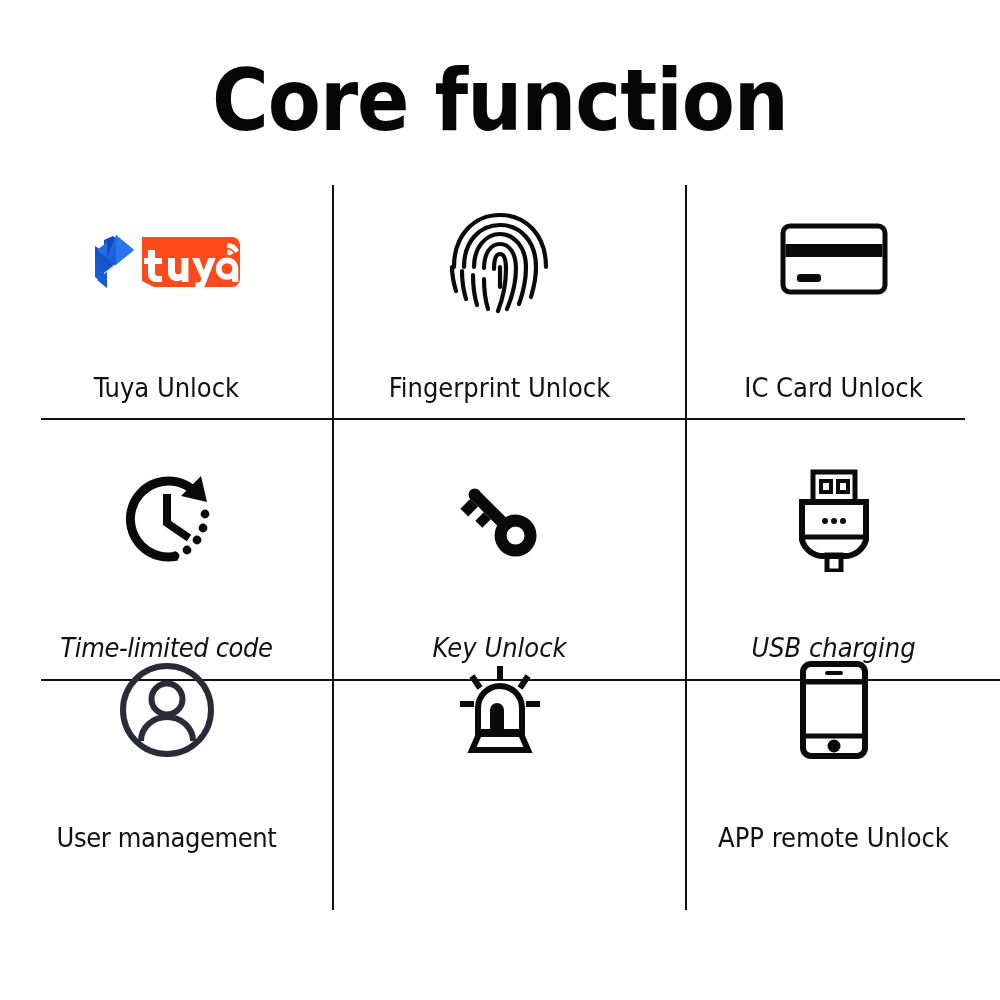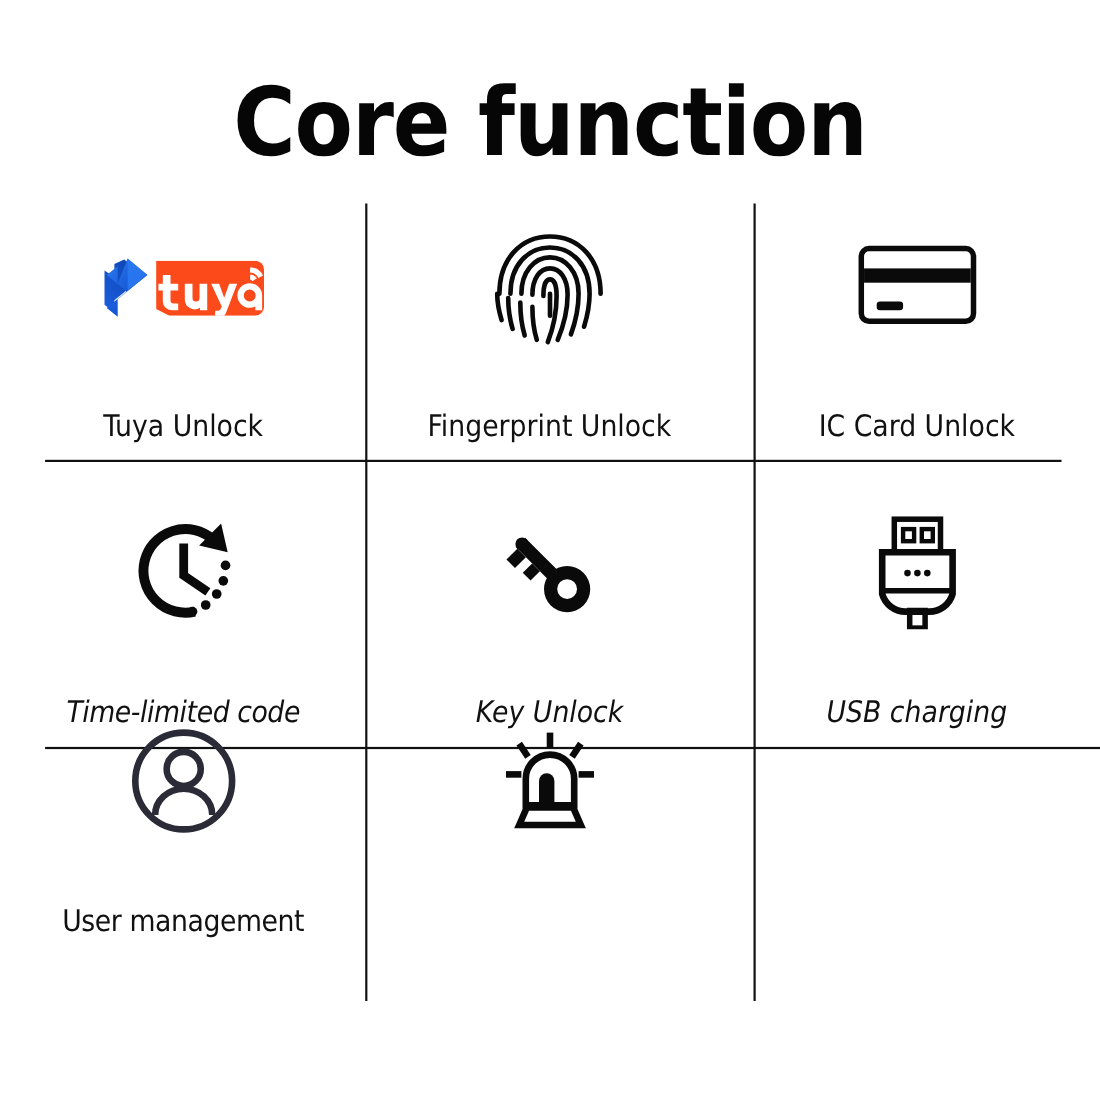--- a/index.html
+++ b/index.html
@@ -17,21 +17,21 @@
     position: relative;
     width: 1000px;
     height: 1000px;
     overflow: hidden;
     background: #ffffff;
   }
 
   
   .title {
     position: absolute;
-    top: 64px;
+    top: 52px;
     left: 0;
     width: 1000px;
     text-align: center;
     font-size: 86px;
     line-height: 96px;
     font-weight: 700;
     color: #060606;
     letter-spacing: -1px;
     font-family: "DejaVu Sans", sans-serif;
     font-stretch: condensed;
@@ -300,15 +300,27 @@
 
           <path d="M28 72 V48 a22 22 0 0 1 44 0 V72 Z" fill="none" stroke="#0a0a0a" stroke-width="6"></path>
 
           <path d="M40 70 V50 a7 7 0 0 1 14 0 V70 Z" fill="#0a0a0a"></path>
 
           <path d="M22 90 L29 74 H71 L78 90 Z" fill="none" stroke="#0a0a0a" stroke-width="6" stroke-linejoin="miter"></path>
         </svg>
       </div>
     </div>
 
+    <div class="cell c2 r2">
+      <div class="icon-wrap">
+        <svg width="72" height="100" viewBox="0 0 72 100">
+          <rect x="5" y="4" width="62" height="92" rx="8" ry="8" fill="none" stroke="#0a0a0a" stroke-width="6"></rect>
+          <line x1="8" y1="22" x2="64" y2="22" stroke="#0a0a0a" stroke-width="5"></line>
+          <line x1="8" y1="76" x2="64" y2="76" stroke="#0a0a0a" stroke-width="5"></line>
+          <rect x="27" y="11" width="18" height="4" rx="2" ry="2" fill="#0a0a0a"></rect>
+          <circle cx="36" cy="86" r="6.5" fill="#0a0a0a"></circle>
+        </svg>
+      </div>
+      <div class="cell-label">APP remote Unlock</div>
+    </div>
 
   </div>
 </div>
 
 </body></html>

